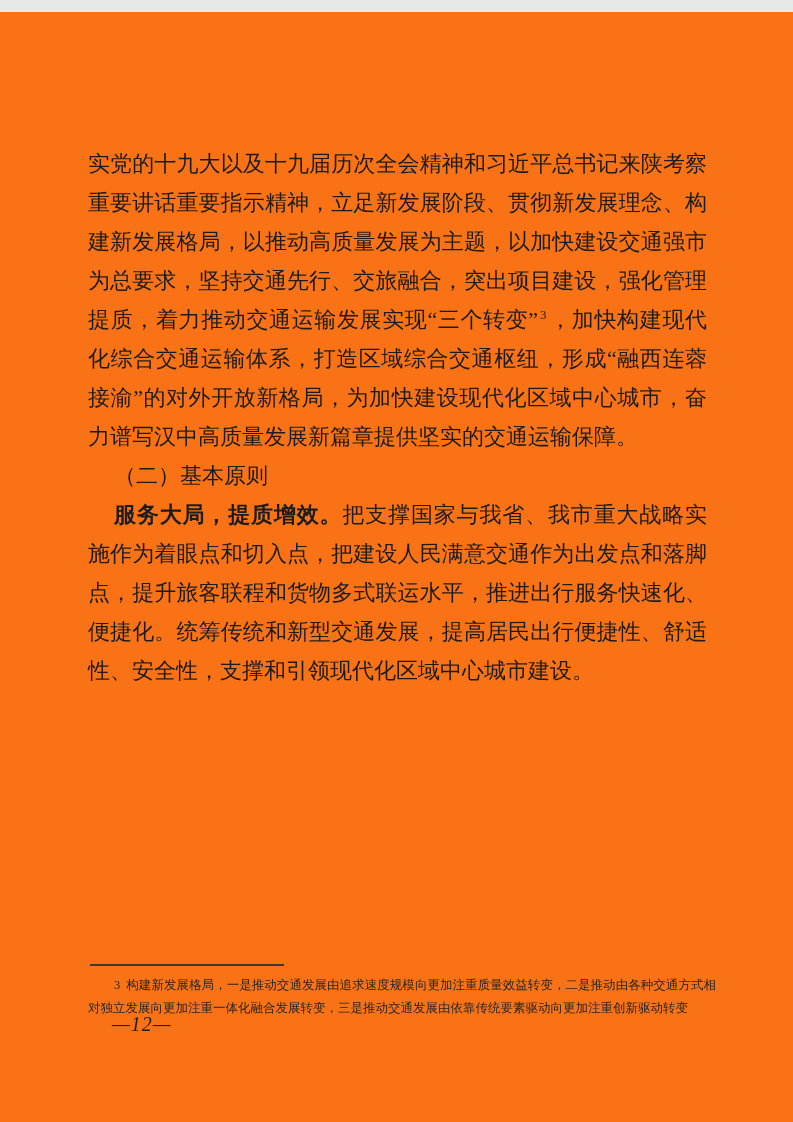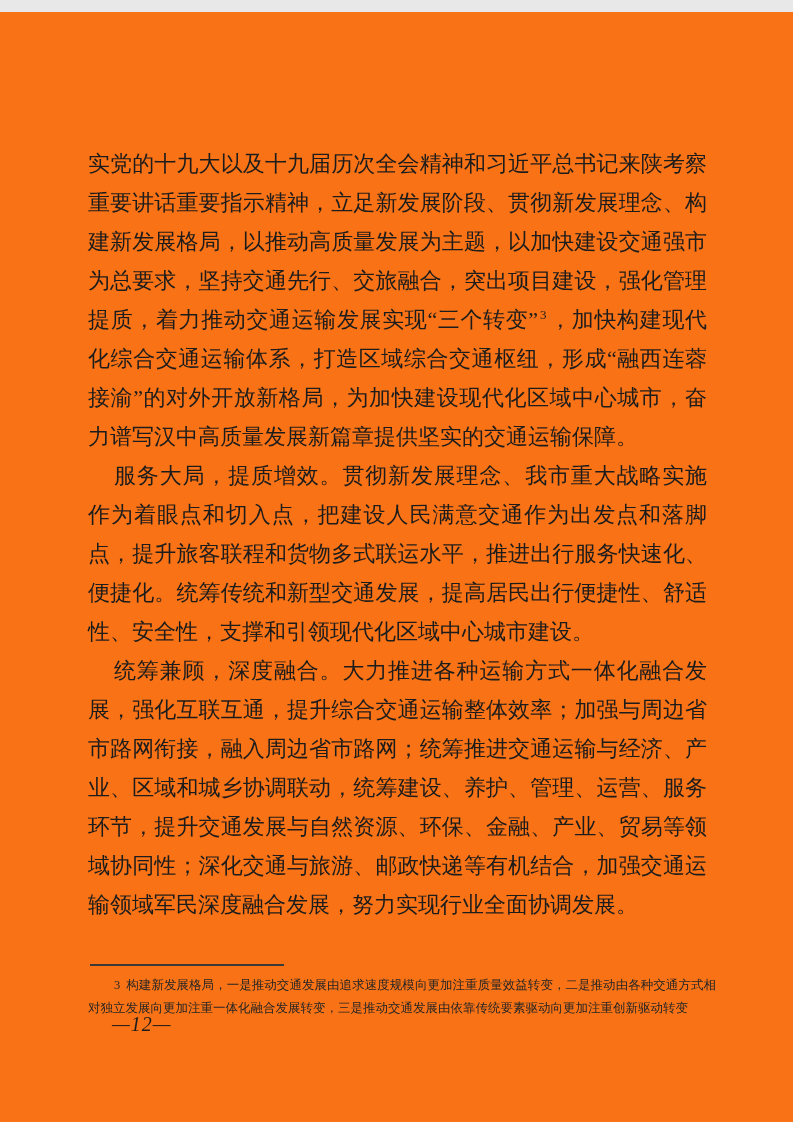--- a/index.html
+++ b/index.html
@@ -20,21 +20,21 @@
     width: 619px;
   }
   .content p {
     margin: 0;
     font-size: 22px;
     line-height: 39px;
     text-align: justify;
     letter-spacing: 0;
   }
   .indent { text-indent: 26px; }
-  .lead { font-weight: normal; }
+  .lead { font-weight: bold; }
   .fn-ref {
     font-size: 13px;
     line-height: 0;
     vertical-align: super;
     padding: 0 2px;
   }
   .footnote-area {
     position: absolute;
     left: 88px;
     top: 952px;
@@ -67,24 +67,24 @@
 </style>
 </head>
 <body>
 
 <div class="page">
 
   <div class="content">
 
     <p><span>实党的十九大以及十九届历次全会精神和习近平总书记来陕考察重要讲话重要指示精神，立足新发展阶段、贯彻新发展理念、构建新发展格局，以推动高质量发展为主题，以加快建设交通强市为总要求，坚持交通先行、交旅融合，突出项目建设，强化管理提质，着力推动交通运输发展实现“三个转变”</span><sup class="fn-ref">3</sup><span>，加快构建现代化综合交通运输体系，打造区域综合交通枢纽，形成“融西连蓉接渝”的对外开放新格局，为加快建设现代化区域中心城市，奋力谱写汉中高质量发展新篇章提供坚实的交通运输保障。</span></p>
 
+    <p class="indent">（二）基本原则</p>
 
-    <p class="indent"><span class="lead">服务大局，提质增效。</span><span>贯彻新发展理念、我市重大战略实施作为着眼点和切入点，把建设人民满意交通作为出发点和落脚点，提升旅客联程和货物多式联运水平，推进出行服务快速化、便捷化。统筹传统和新型交通发展，提高居民出行便捷性、舒适性、安全性，支撑和引领现代化区域中心城市建设。</span></p>
+    <p class="indent"><span class="lead">服务大局，提质增效。</span><span>把支撑国家与我省、我市重大战略实施作为着眼点和切入点，把建设人民满意交通作为出发点和落脚点，提升旅客联程和货物多式联运水平，推进出行服务快速化、便捷化。统筹传统和新型交通发展，提高居民出行便捷性、舒适性、安全性，支撑和引领现代化区域中心城市建设。</span></p>
 
-    <p class="indent"><span class="lead">统筹兼顾，深度融合。</span><span>大力推进各种运输方式一体化融合发展，强化互联互通，提升综合交通运输整体效率；加强与周边省市路网衔接，融入周边省市路网；统筹推进交通运输与经济、产业、区域和城乡协调联动，统筹建设、养护、管理、运营、服务环节，提升交通发展与自然资源、环保、金融、产业、贸易等领域协同性；深化交通与旅游、邮政快递等有机结合，加强交通运输领域军民深度融合发展，努力实现行业全面协调发展。</span></p>
 
   </div>
 
   <div class="footnote-area">
     <div class="fn-rule"></div>
     <p class="fn-text"><span class="fn-marker">3</span><span>构建新发展格局，一是推动交通发展由追求速度规模向更加注重质量效益转变，二是推动由各种交通方式相对独立发展向更加注重一体化融合发展转变，三是推动交通发展由依靠传统要素驱动向更加注重创新驱动转变</span></p>
   </div>
 
   <div class="page-number">—12—</div>
 

